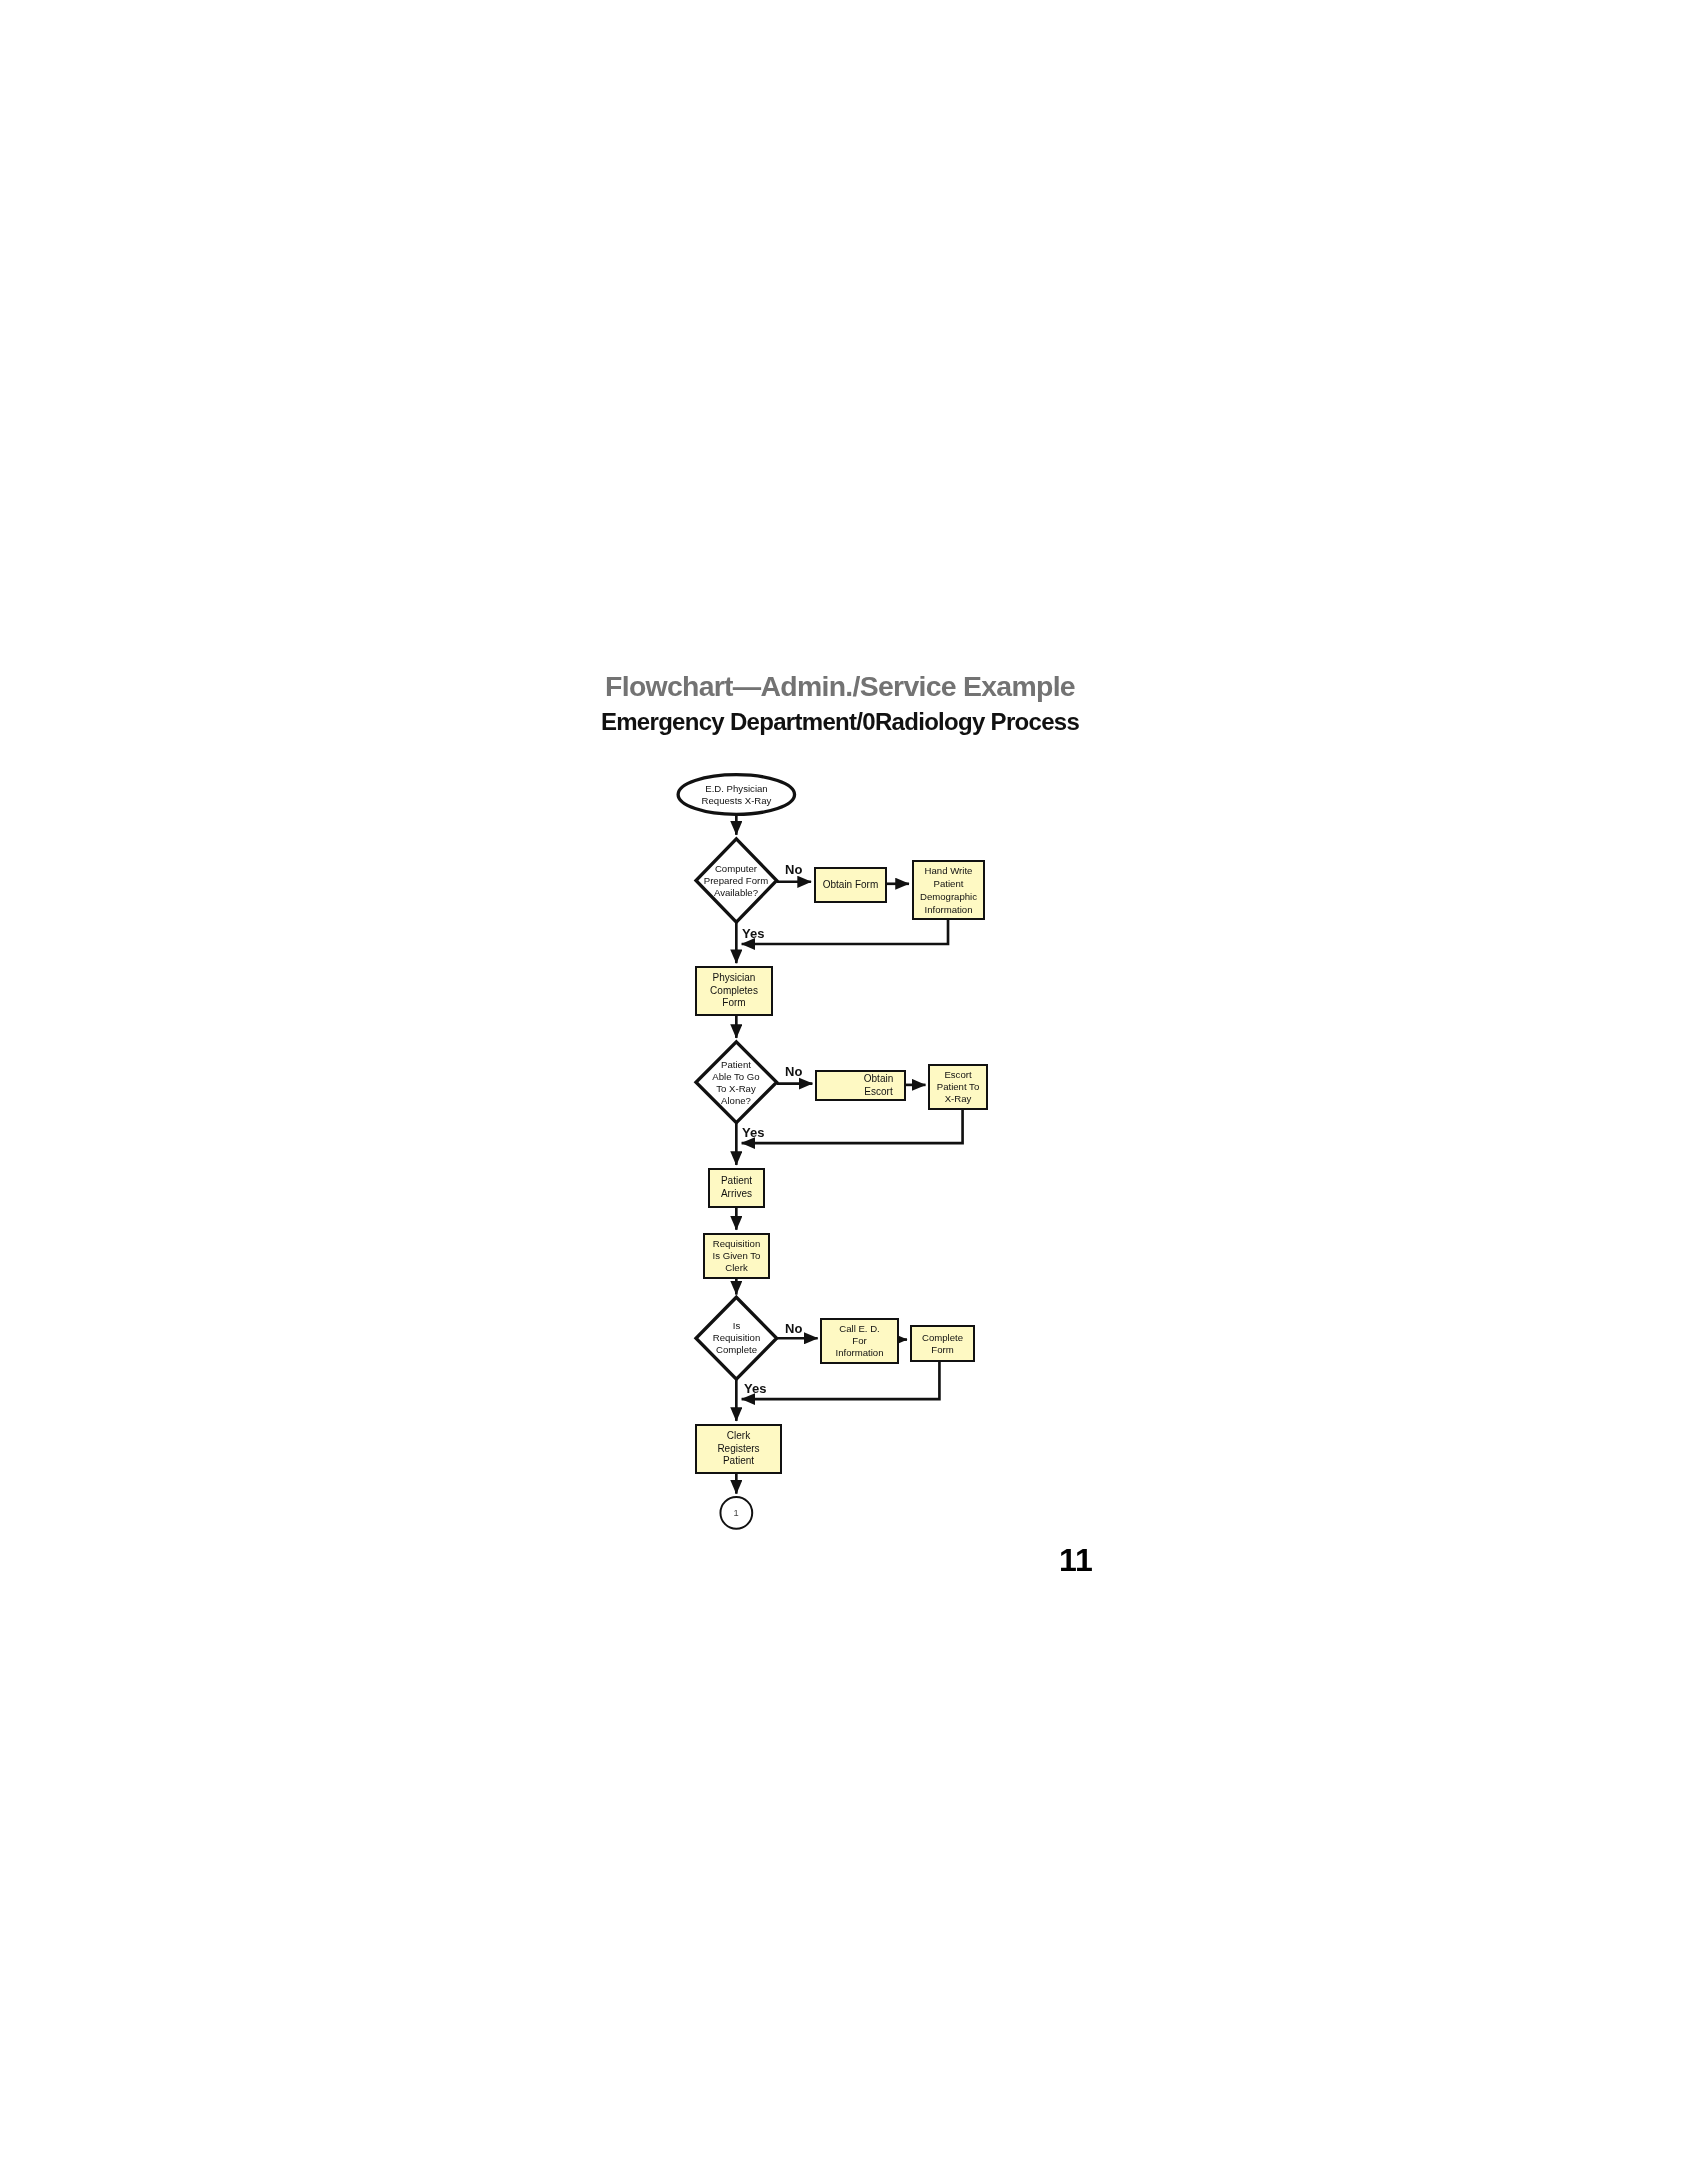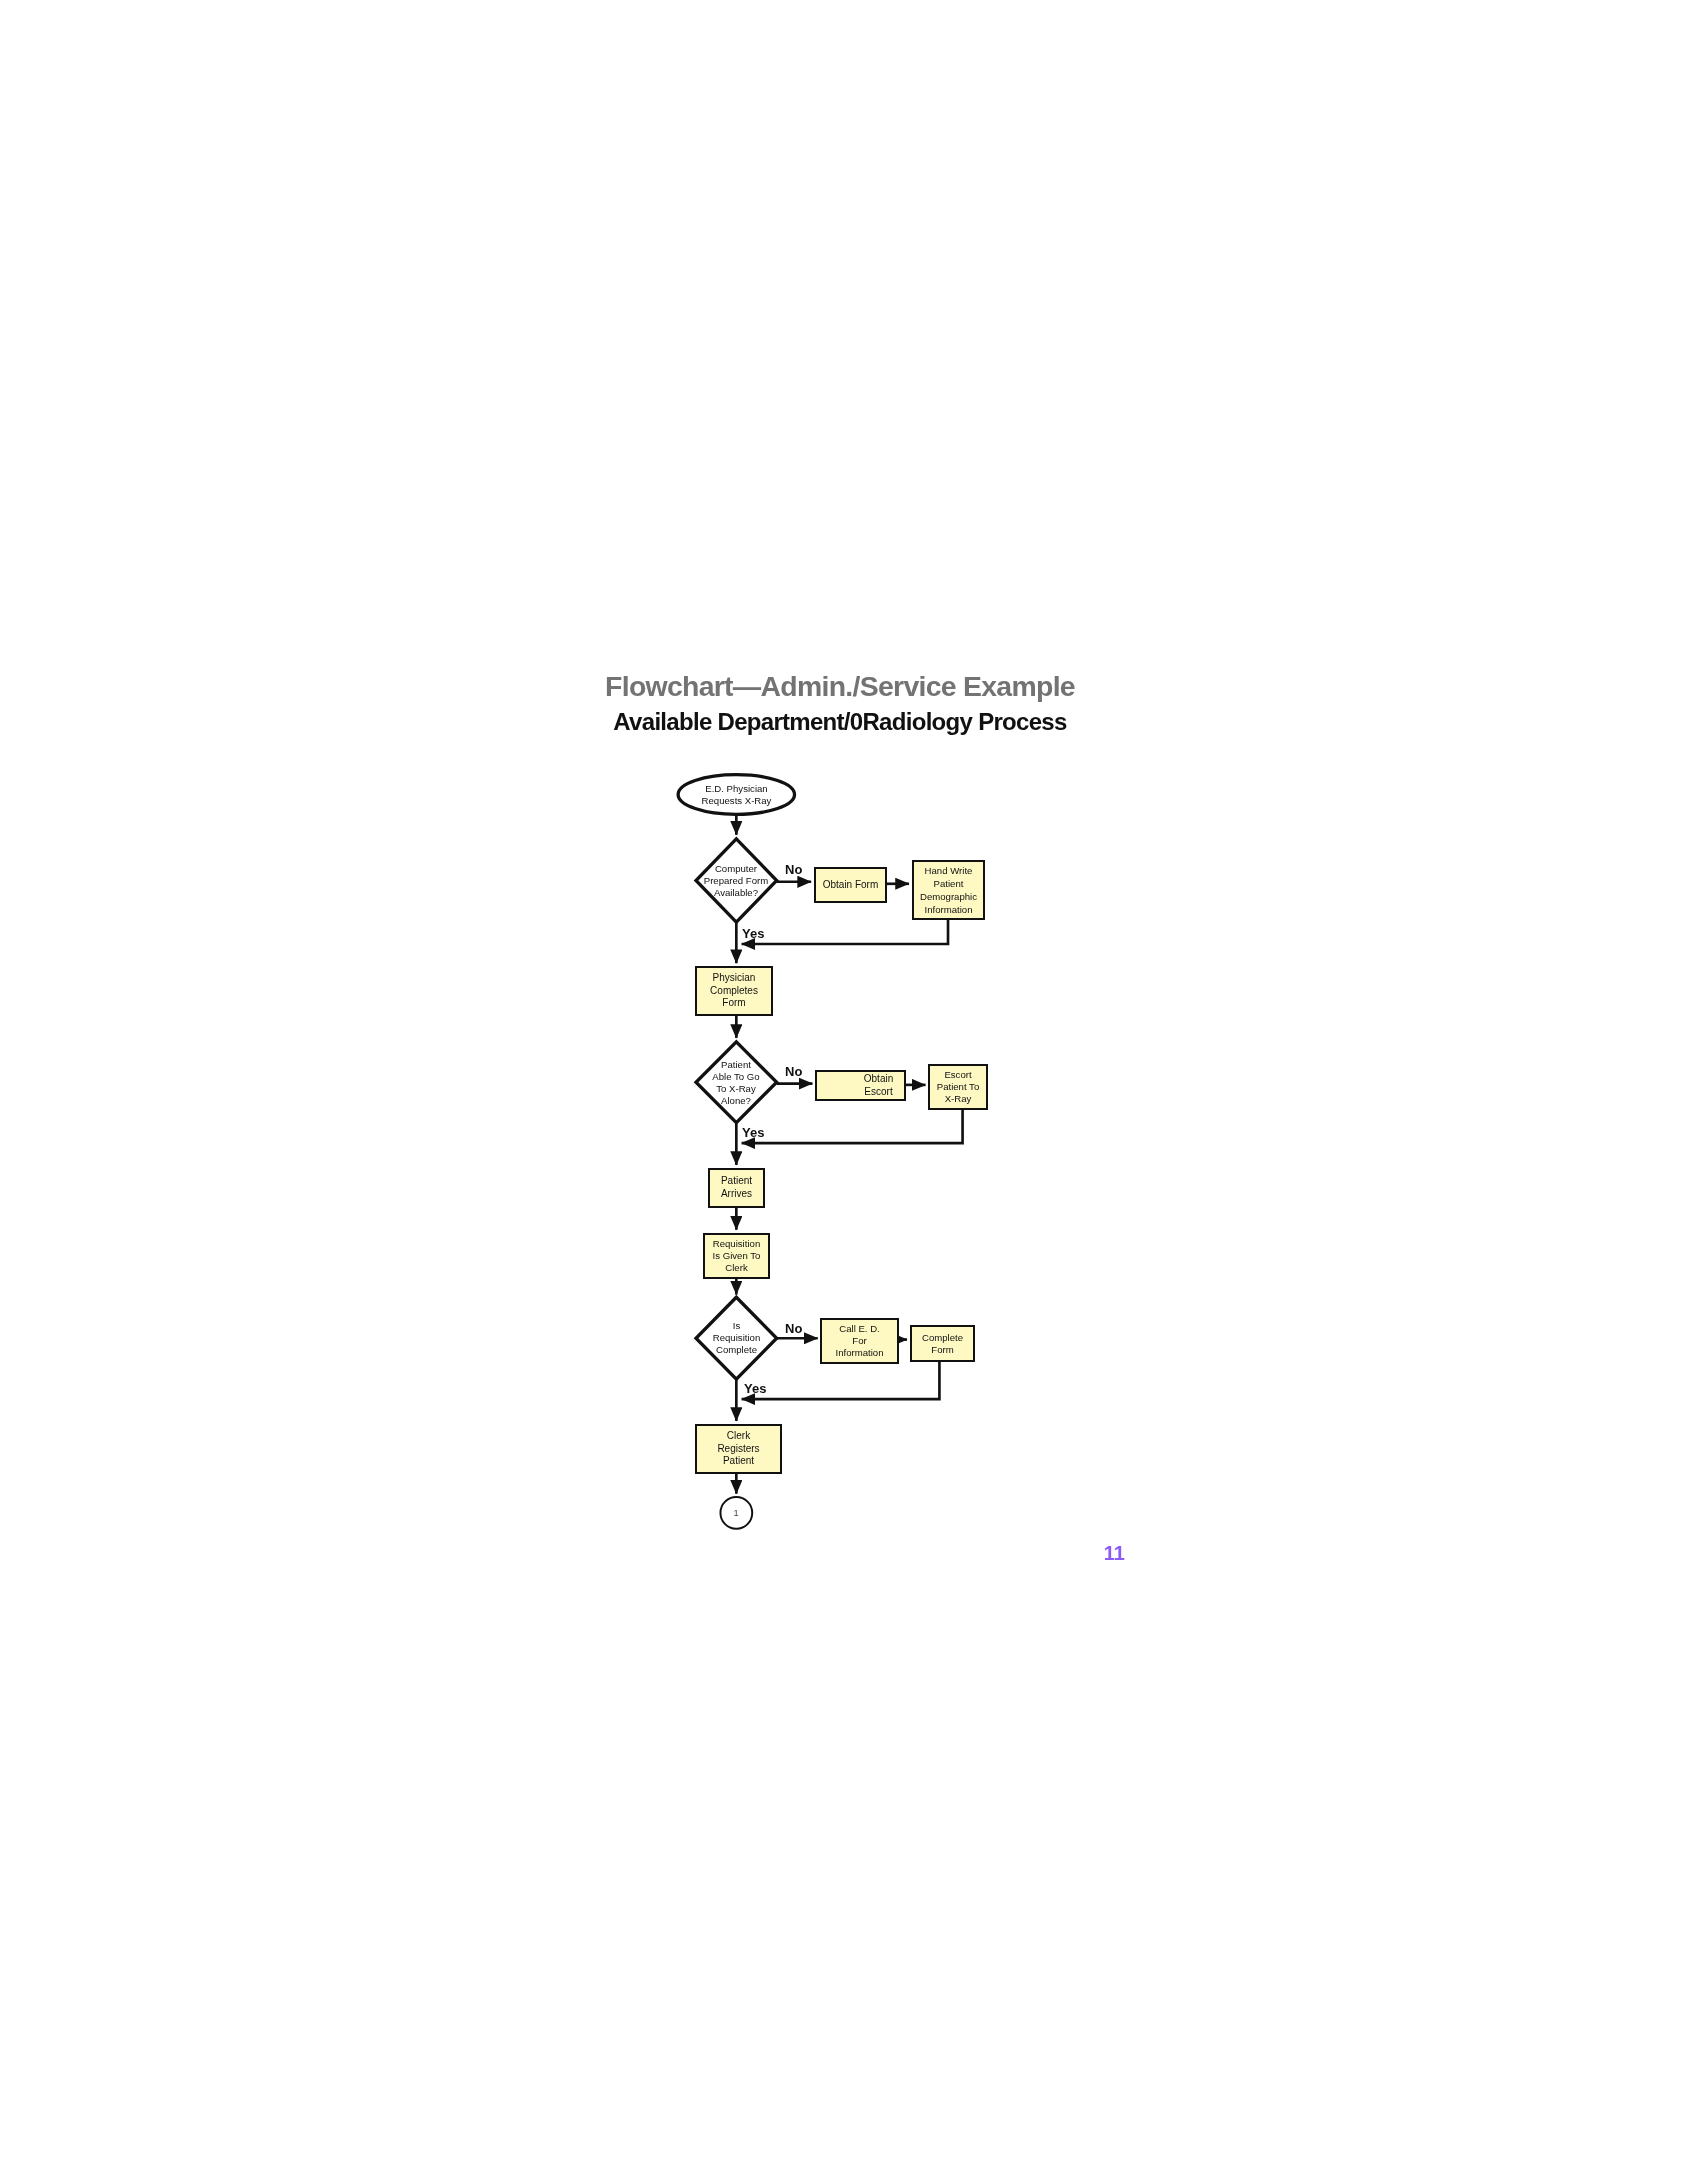--- a/index.html
+++ b/index.html
@@ -60,32 +60,32 @@
     white-space: nowrap;
   }
   .connector-num {
     position: absolute;
     display: flex; align-items: center; justify-content: center;
     font-size: 9.3px; color: #444444;
   }
   .page-number {
     position: absolute;
     left: 1059px; top: 1542px; width: 66px;
-    text-align: right;
-    font-size: 20px; font-weight: bold;
-    color: #8b5cf6;
+    text-align: left;
+    font-size: 32px; font-weight: bold;
+    color: #000000;
   }
 </style>
 </head>
 <body>
 
 <div class="page">
 
   <div class="title">Flowchart—Admin./Service Example</div>
-  <div class="subtitle">Available Department/0Radiology Process</div>
+  <div class="subtitle">Emergency Department/0Radiology Process</div>
 
   <svg class="conn-layer" width="1687" height="2183" viewBox="0 0 2550 3300" xmlns="http://www.w3.org/2000/svg">
     <defs>
       <marker id="ah" markerWidth="5.6" markerHeight="4.6" refX="5.2" refY="2.3" orient="auto" markerUnits="strokeWidth">
         <path d="M0,0 L5.4,2.3 L0,4.6 Z" fill="#111111"></path>
       </marker>
     </defs>
 
     <ellipse cx="1113" cy="1201" rx="88" ry="30" fill="#ffffff" stroke="#111111" stroke-width="5"></ellipse>
 

